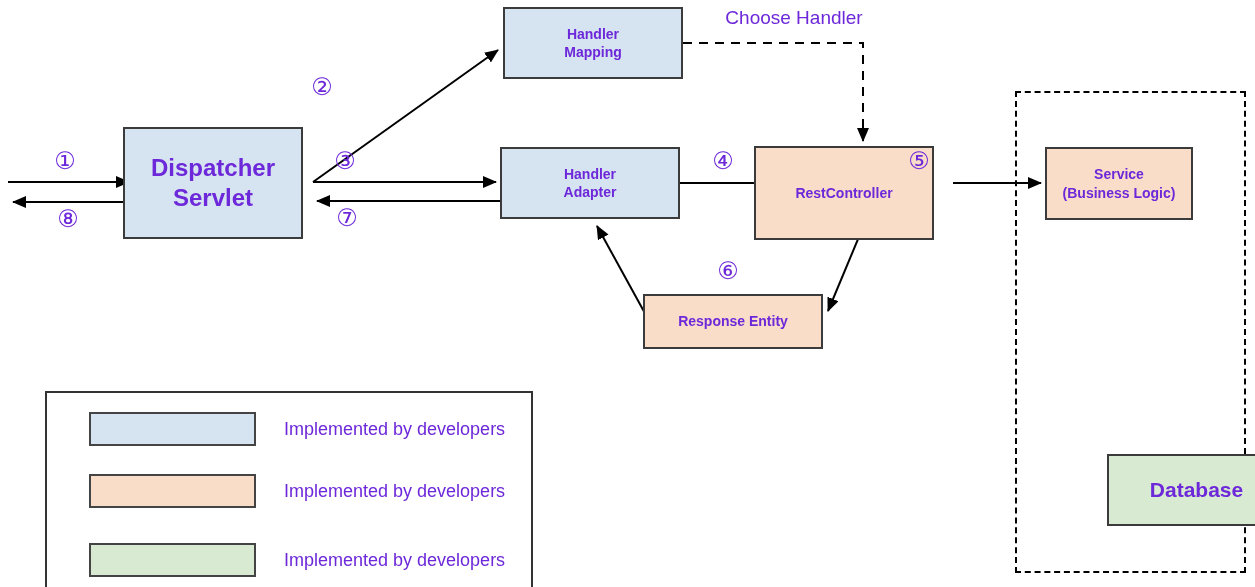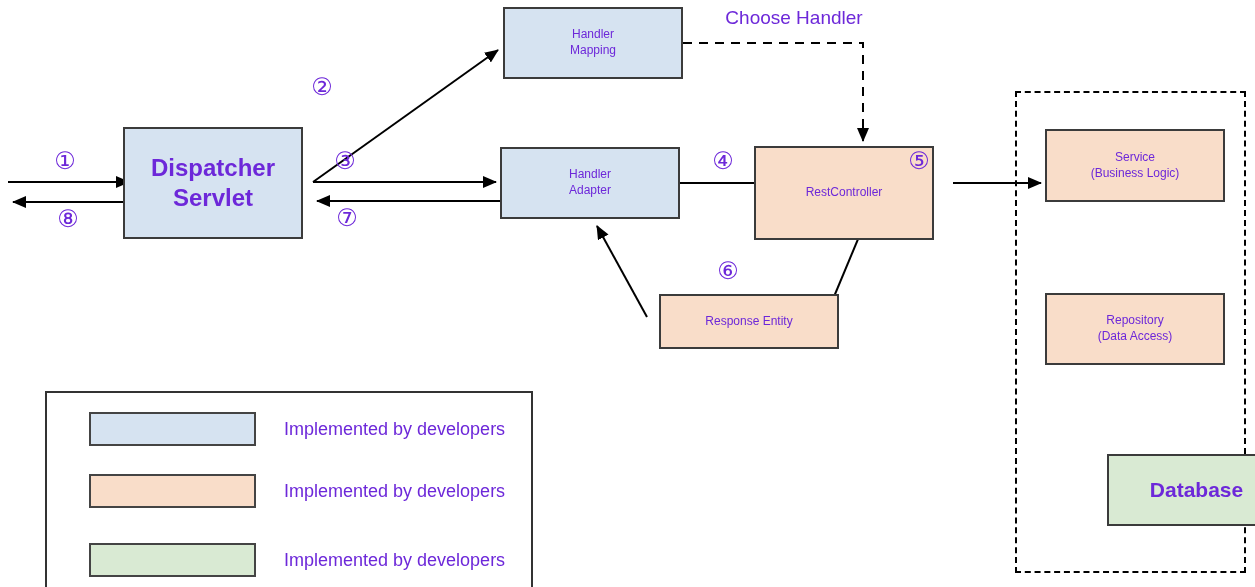--- a/index.html
+++ b/index.html
@@ -7,21 +7,21 @@
     position:relative;width:1255px;height:587px;background:#ffffff;
     font-family:"Liberation Sans","DejaVu Sans",sans-serif;color:#6d28d9;
     overflow:hidden;
   }
   .arrows{position:absolute;left:0;top:0;z-index:1;}
   .node{
     position:absolute;z-index:2;box-sizing:border-box;
     border:2px solid #3b3b3b;
     display:flex;align-items:center;justify-content:center;
     text-align:center;white-space:pre-line;
-    font-size:12px;line-height:1.3;
+    font-size:14px;line-height:1.3;font-weight:bold;
   }
   .node.bold-lg{font-weight:bold;font-size:24px;line-height:1.25;}
   .node.bold-md{font-weight:bold;font-size:21px;}
   .dashed-region{
     position:absolute;z-index:0;box-sizing:border-box;
     border:2px dashed #000;background:transparent;
   }
   .free-label{
     position:absolute;z-index:2;font-size:19px;text-align:center;
   }
@@ -74,27 +74,25 @@
 Servlet</div>
 
   <div class="node" style="left: 503px; top: 7px; width: 180px; height: 72px; background-color: rgb(214, 227, 241);">Handler
 Mapping</div>
 
   <div class="node" style="left: 500px; top: 147px; width: 180px; height: 72px; background-color: rgb(214, 227, 241);">Handler
 Adapter</div>
 
   <div class="node" style="left: 754px; top: 146px; width: 180px; height: 94px; background-color: rgb(249, 221, 201);">RestController</div>
 
-  <div class="node" style="left: 643px; top: 294px; width: 180px; height: 55px; background-color: rgb(249, 221, 201); margin-left: 16px;">Response Entity</div>
+  <div class="node" style="left: 643px; top: 294px; width: 180px; height: 55px; background-color: rgb(249, 221, 201);">Response Entity</div>
 
-  <div class="node" style="left: 1045px; top: 129px; width: 180px; height: 73px; background-color: rgb(249, 221, 201);">Service
+  <div class="node" style="left: 1045px; top: 147px; width: 148px; height: 73px; background-color: rgb(249, 221, 201);">Service
 (Business Logic)</div>
 
-  <div class="node" style="left: 1045px; top: 293px; width: 180px; height: 72px; background-color: rgb(249, 221, 201);">Repository
-(Data Access)</div>
 
   <div class="node bold-md" style="left: 1107px; top: 454px; width: 179px; height: 72px; background-color: rgb(217, 234, 211);">Database</div>
 
   <span class="step" style="left:65px;top:161px;">①</span>
   <span class="step" style="left:322px;top:87px;">②</span>
   <span class="step" style="left:345px;top:161px;">③</span>
   <span class="step" style="left:723px;top:161px;">④</span>
   <span class="step" style="left:919px;top:161px;">⑤</span>
   <span class="step" style="left:728px;top:271px;">⑥</span>
   <span class="step" style="left:347px;top:218px;">⑦</span>

